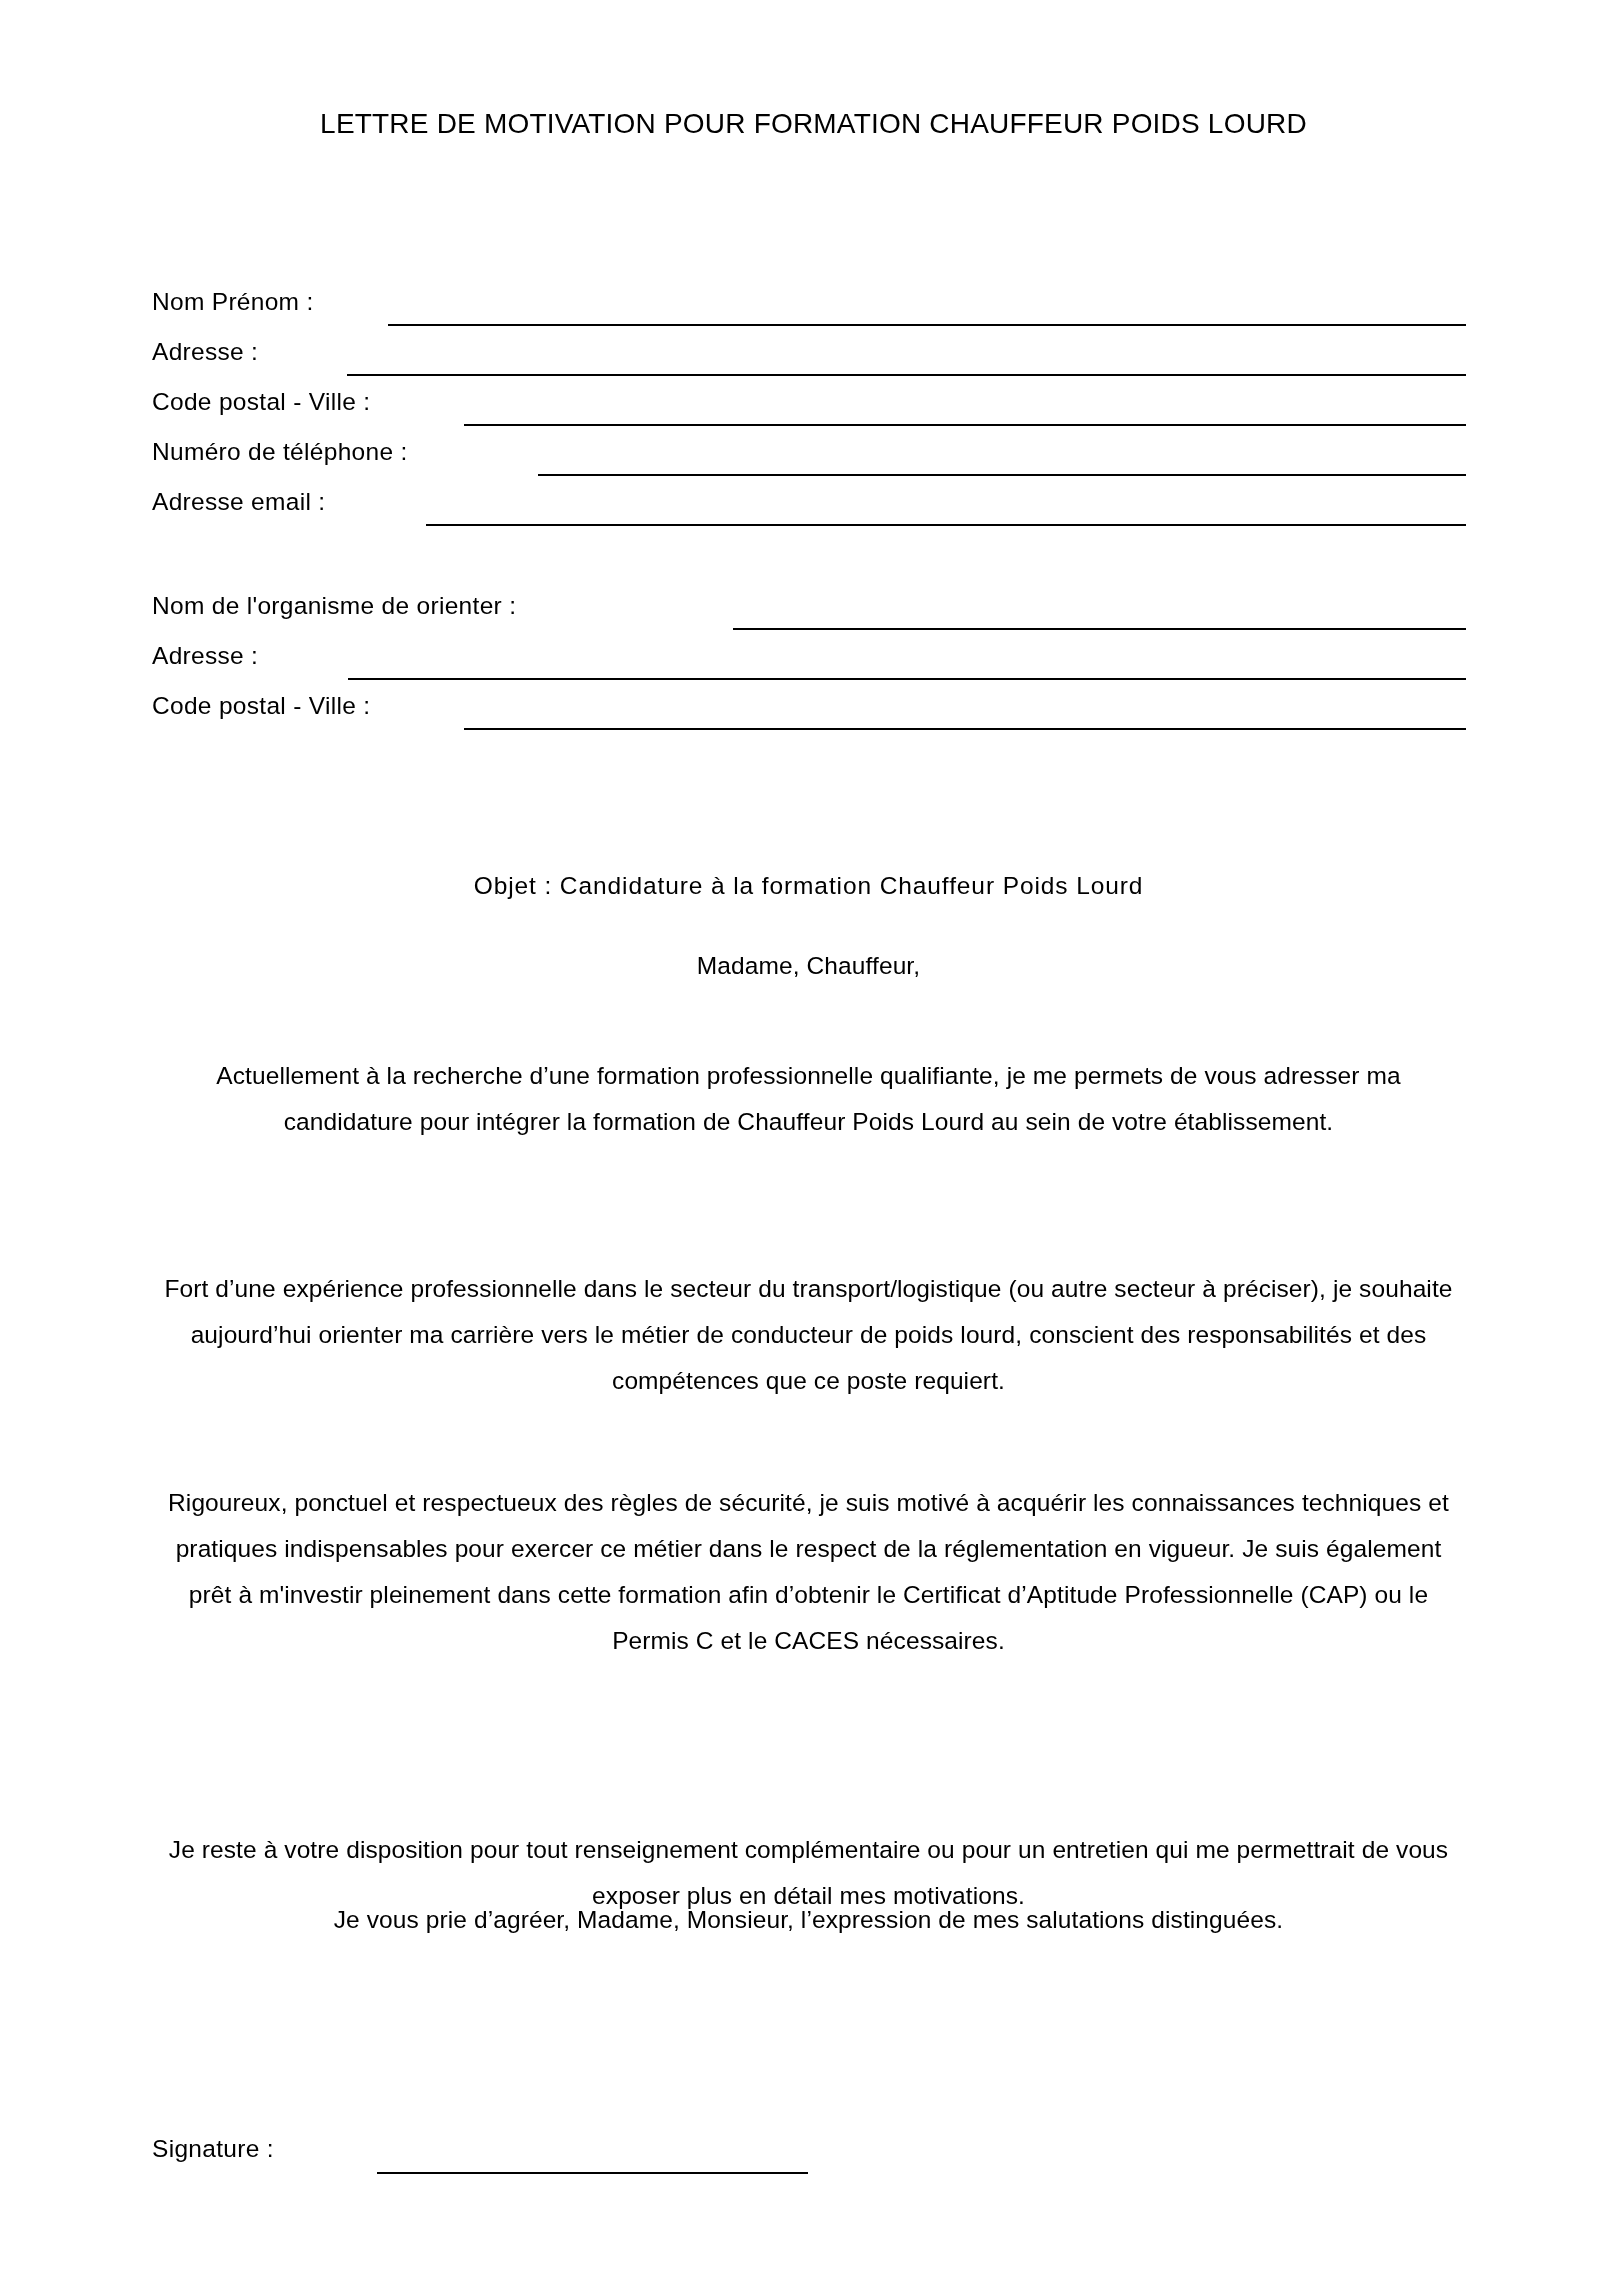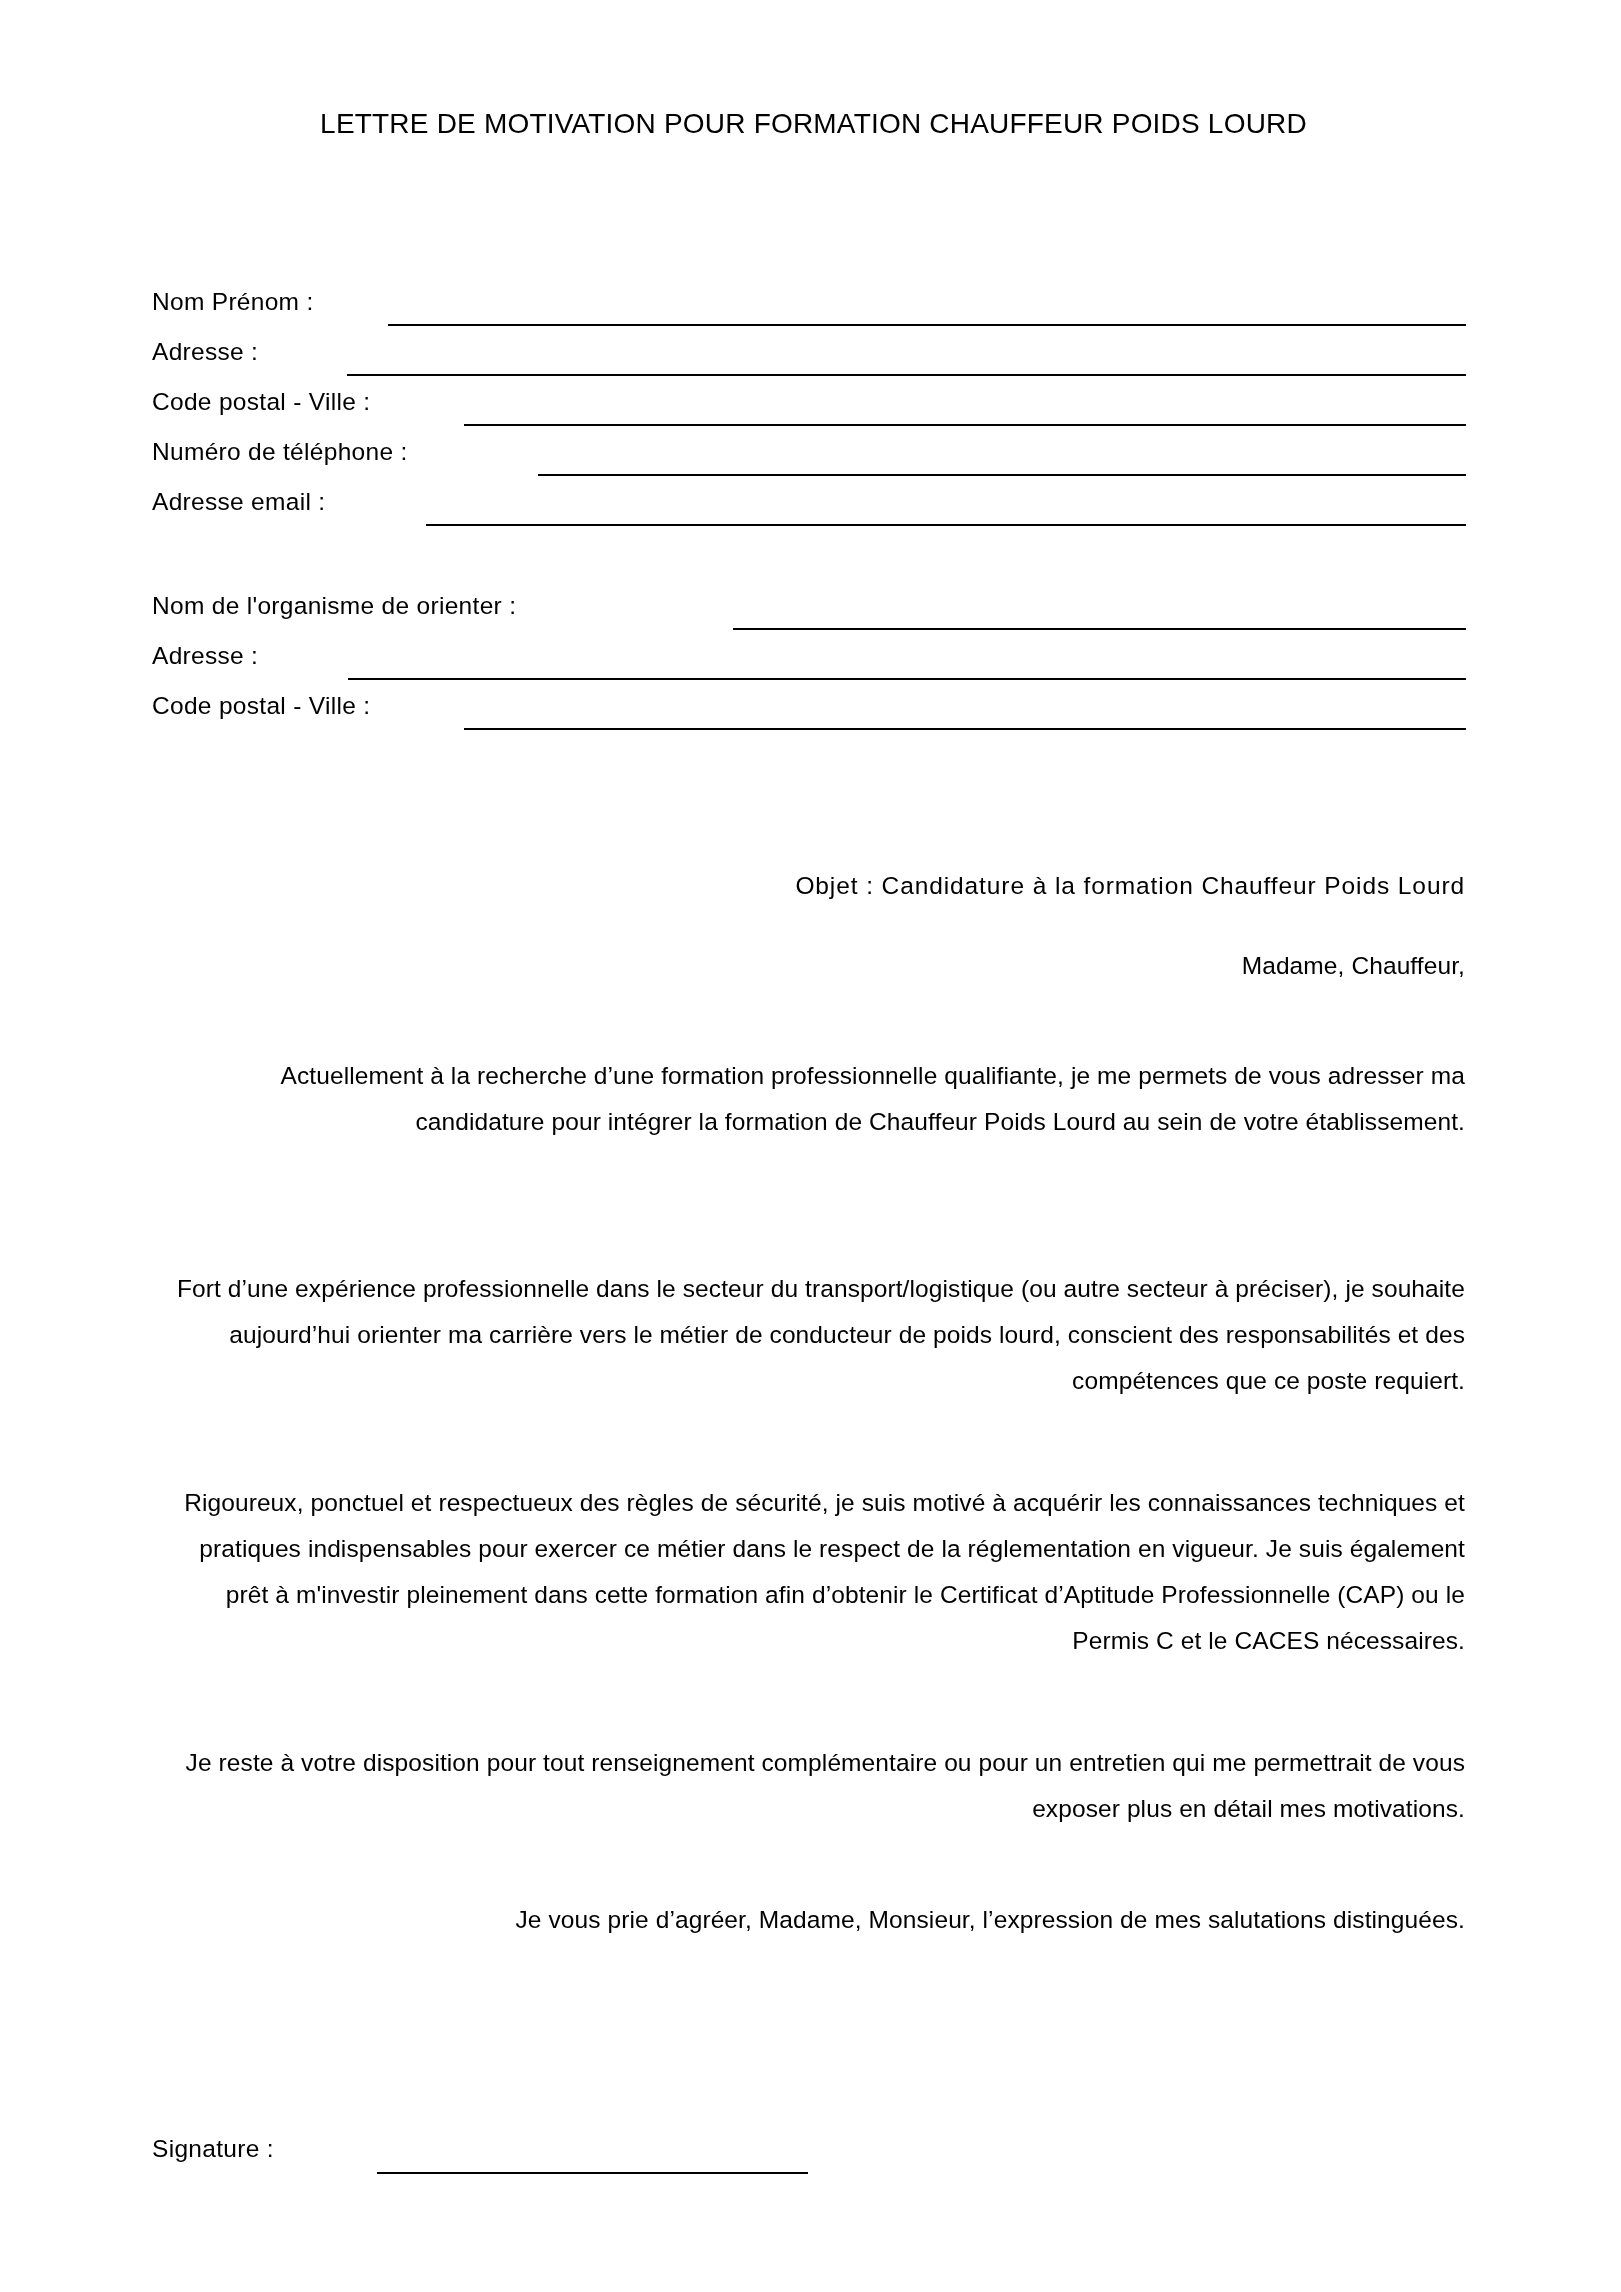--- a/index.html
+++ b/index.html
@@ -75,28 +75,28 @@
   #recipient-block .r3 .form-rule { left: 464px; right: 155px; }
 
   
   .body-text {
     position: absolute;
     left: 152px;
     width: 1313px;
     font-size: 24.5px;
     line-height: 46px;
     letter-spacing: 0.1px;
-    text-align: right;
+    text-align: center;
   }
   #subject-line  { top: 863px; letter-spacing: 0.9px; }
   #greeting-line { top: 943px; }
   #para-1 { top: 1053px; }
   #para-2 { top: 1266px; }
   #para-3 { top: 1480px; }
-  #para-4 { top: 1740px; }
+  #para-4 { top: 1827px; }
   #para-5 { top: 1897px; }
 
   
   #signature-row {
     position: absolute;
     left: 0;
     top: 2131px;
     width: 1621px;
     height: 49px;
     padding-left: 26px;

